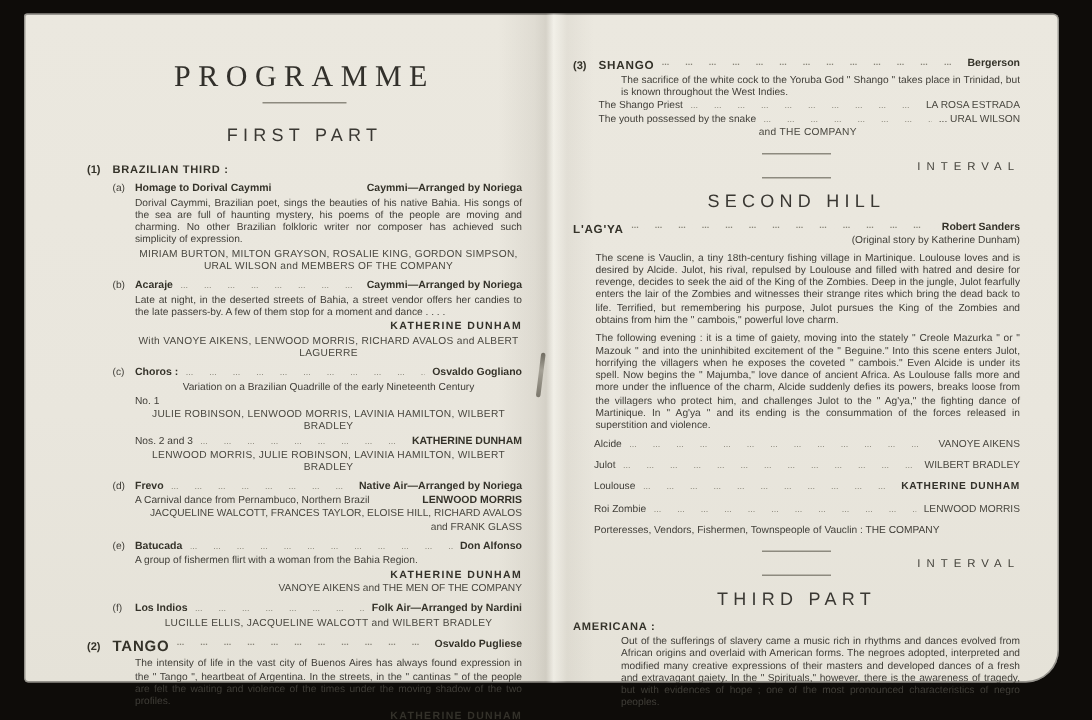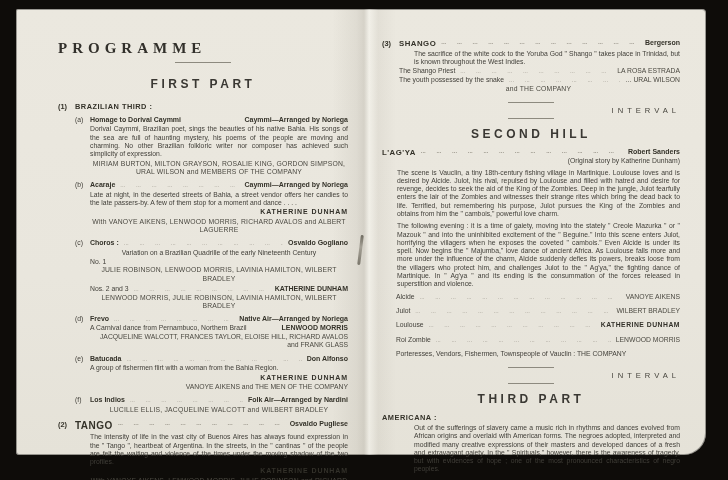--- a/index.html
+++ b/index.html
@@ -25,27 +25,27 @@
     background:linear-gradient(180deg,#6f6b60,#a5a196 40%,#7b776c);
     transform:rotate(7deg);border-radius:2px;
   }
   .page{position:absolute;top:0;height:100%;box-sizing:border-box;color:#403e38;}
   .page-left{left:0;width:344px;padding:24px 12px 0 42px;}
   .page-right{left:344px;width:346px;padding:30px 26px 0 22px;}
 
   .doc{font-size:6.8px;line-height:1.22;}
   .programme-title{
     font-family:"Liberation Serif", serif;
-    font-size:15px;letter-spacing:5px;
-    font-weight:700;color:#32302b;margin:6px 0 5px;
+    font-size:20px;letter-spacing:5px;text-align:center;
+    font-weight:400;color:#32302b;margin:6px 0 5px;
   }
   .title-rule{width:56px;height:1px;background:#8d8a7f;margin:0 auto;}
   .part-heading{
     text-align:center;font-size:12px;letter-spacing:3.5px;
-    color:#3a3833;margin:14px 0 10px;font-weight:700;white-space:nowrap;
+    color:#3a3833;margin:14px 0 10px;font-weight:400;white-space:nowrap;
   }
   .section{margin-bottom:6px;}
   .shead{display:flex;align-items:flex-start;font-weight:700;font-size:7.4px;color:#343229;}
   .snum{flex:none;width:17px;}
   .stitle{letter-spacing:0.5px;}
   .item{margin:5px 0 5px 17px;}
   .irow{display:flex;align-items:baseline;}
   .inum{flex:none;width:15px;font-size:6.8px;}
   .ititle{font-weight:700;font-size:7px;color:#343229;white-space:nowrap;}
   .leader{

